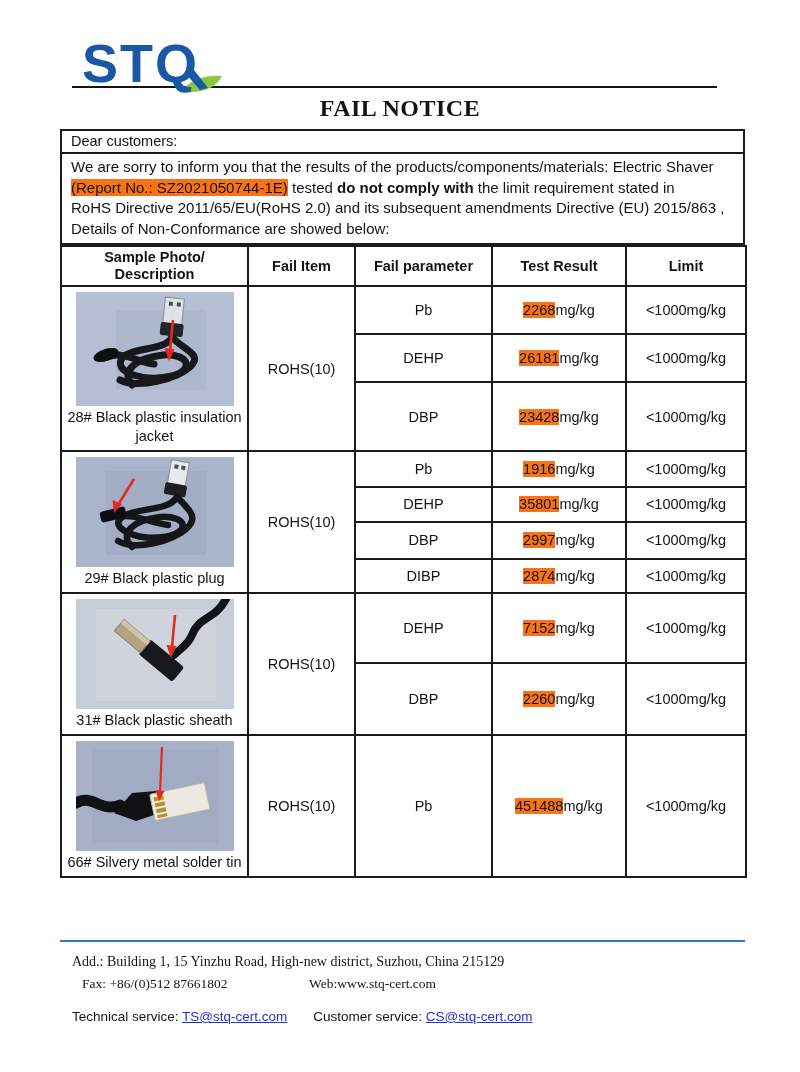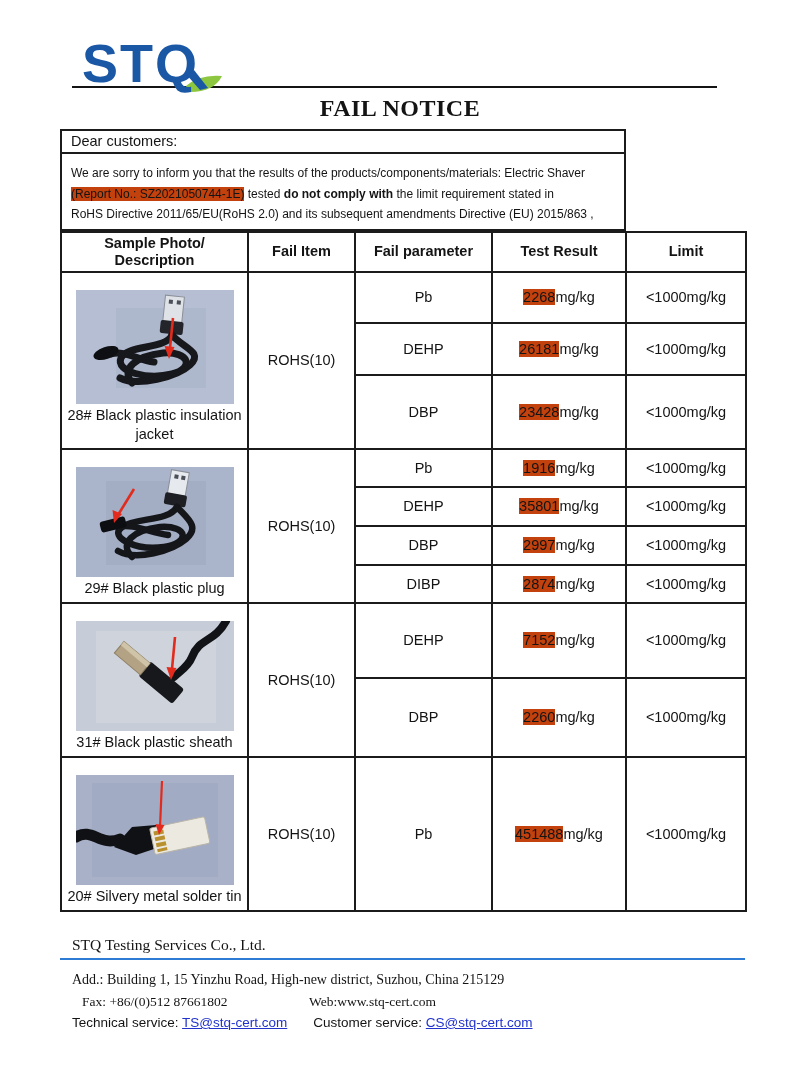--- a/index.html
+++ b/index.html
@@ -16,58 +16,58 @@
   .logo-wrap { padding: 30px 0 0 82px; height: 82px; }
   .header-rule { margin: 4px 0 0 72px; width: 645px; height: 2px; background: #141414; }
   .title {
     text-align: center; width: 800px;
     font-family: "Liberation Serif", serif;
     font-size: 24px; font-weight: bold; letter-spacing: 0.5px;
     margin-top: 7px;
   }
 
   
-  .notice-box { margin: 7px 0 0 60px; width: 566px; border: 2px solid #1b1b1b; }
+  .notice-box { margin: 7px 0 0 60px; width: 685px; border: 2px solid #1b1b1b; }
   .greeting { border-bottom: 2px solid #1b1b1b; padding: 2px 9px 3px; font-size: 14.5px; }
-  .notice-body { padding: 9px 9px 4px; font-size: 12px; border-radius: 18px; }
+  .notice-body { padding: 3px 9px 4px; font-size: 15px; border-radius: 18px; }
   .notice-body div { line-height: 20.5px; }
-  .hl { background: #c2410c; }
+  .hl { background: #f97316; }
   .b { font-weight: bold; }
 
   
   table.results { margin-left: 60px; width: 685px; border-collapse: collapse; table-layout: fixed; }
   .results th, .results td {
     border: 2px solid #1b1b1b;
     font-size: 14.5px; text-align: center; vertical-align: middle;
     padding: 0;
   }
   .results th { font-weight: bold; height: 40px; line-height: 17px; }
   .col-photo { width: 187px; }
   .col-item  { width: 107px; }
   .col-param { width: 137px; }
   .col-result{ width: 134px; }
   .col-limit { width: 120px; }
   td.photo-cell { vertical-align: top; }
   .photo-cell-inner {
     height: 100%; display: flex; flex-direction: column;
     align-items: center; justify-content: space-between;
-    padding: 17px 3px 3px;
+    padding: 5px 3px 3px;
   }
   .sample-desc { font-size: 14.5px; line-height: 19px; padding: 2px 2px 1px; }
   .photo-svg { display: block; }
 
   
   .footer { position: absolute; left: 60px; top: 936px; width: 685px; }
   .company { font-family: "Liberation Serif", serif; font-size: 15.5px; padding-left: 12px; }
   .blue-rule { margin-top: 4px; width: 685px; height: 2px; background: #2e7bd6; }
   .address { margin-top: 12px; padding-left: 12px; font-family: "Liberation Serif", serif; font-size: 14px; }
   .contact-row { margin-top: 6px; padding-left: 12px; display: flex; font-family: "Liberation Serif", serif; font-size: 13.5px; }
   .contact-tel { width: 273px; }
   .contact-fax { width: 227px; margin-left: 10px; }
-  .services-row { margin-top: 5px; padding-left: 12px; display: flex; font-size: 13.5px; }
+  .services-row { margin-top: 17px; padding-left: 12px; display: flex; font-size: 13.5px; }
   .service-item { white-space: pre; }
   .service-item + .service-item { margin-left: 26px; }
   a.mail-link { color: #2233cc; text-decoration: underline; cursor: pointer; }
 </style>
 </head>
 <body>
 
 <div class="page">
 
   <div class="logo-wrap">
@@ -80,20 +80,21 @@
   <div class="header-rule"></div>
 
   <div class="title">FAIL NOTICE</div>
 
   <div class="notice-box">
     <div class="greeting">Dear customers:</div>
     <div class="notice-body">
       <div>We are sorry to inform you that the results of the products/components/materials: Electric Shaver</div>
       <div><span class="hl">(Report No.: SZ2021050744-1E)</span><span style="white-space:pre"> tested </span><span class="b">do not comply with</span><span style="white-space:pre"> the limit requirement stated in</span></div>
       <div>RoHS Directive 2011/65/EU(RoHS 2.0) and its subsequent amendments Directive (EU) 2015/863 ,</div>
+      <div>Details of Non-Conformance are showed below:</div>
     </div>
   </div>
 
   <table class="results">
     <colgroup>
       <col class="col-photo">
         <col class="col-item">
         <col class="col-param">
         <col class="col-result">
         <col class="col-limit">
@@ -245,34 +246,33 @@
                 <rect x="79" y="52" width="10" height="4" fill="#b8902e"></rect>
                 <rect x="79" y="58" width="10" height="4" fill="#b8902e"></rect>
                 <rect x="79" y="64" width="10" height="4" fill="#b8902e"></rect>
                 <rect x="79" y="70" width="10" height="3" fill="#b8902e"></rect>
               </g>
               <g>
                 <line x1="86" y1="6" x2="84" y2="52" stroke="#e22b1c" stroke-width="2.2"></line>
                 <polygon points="83,60 79.5,49 88.5,50" fill="#e22b1c"></polygon>
               </g>
             </svg>
-            <div class="sample-desc">20# Silvery metal solder tin</div>
+            <div class="sample-desc">66# Silvery metal solder tin</div>
           </div>
         </td>
         <td>ROHS(10)</td>
         <td>Pb</td>
         <td><span class="hl">451488</span><span>mg/kg</span></td>
         <td>&lt;1000mg/kg</td>
       </tr>
 
     </tbody>
   </table>
 
   <div class="footer">
-    <div class="company">STQ Testing Services Co., Ltd.</div>
     <div class="blue-rule"></div>
     <div class="address">Add.:  Building 1, 15 Yinzhu Road, High-new district, Suzhou, China 215129</div>
     <div class="contact-row">
       <span class="contact-fax">Fax: +86/(0)512 87661802</span>
       <span>Web:www.stq-cert.com</span>
     </div>
     <div class="services-row">
       <span class="service-item"><span>Technical service: </span><a class="mail-link">TS@stq-cert.com</a></span>
       <span class="service-item"><span>Customer service: </span><a class="mail-link">CS@stq-cert.com</a></span>
     </div>

